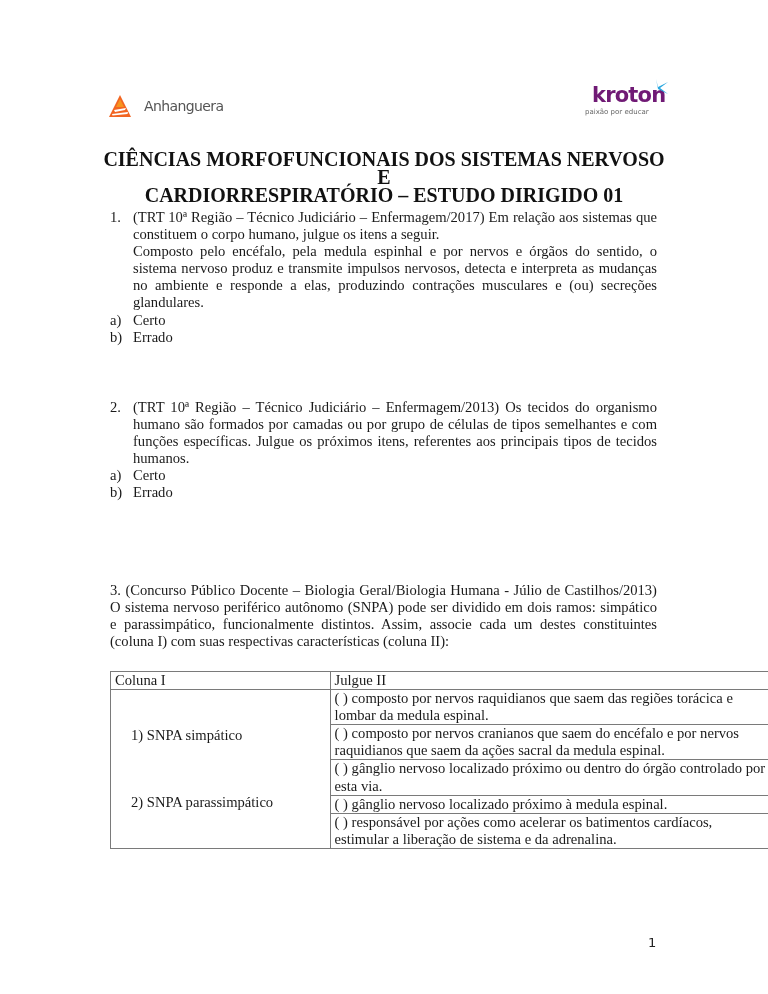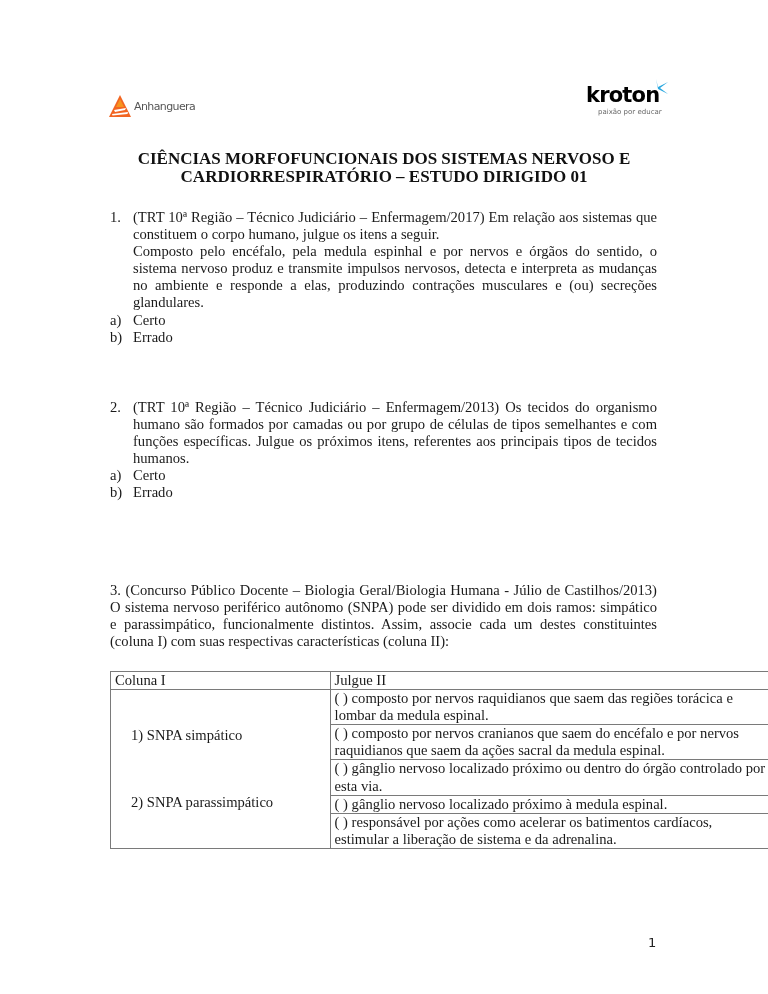--- a/index.html
+++ b/index.html
@@ -2,29 +2,29 @@
 <html><head>
 <meta charset="utf-8">
 <style>
   html, body { margin: 0; padding: 0; background: #ffffff; }
   body { width: 768px; height: 994px; position: relative; overflow: hidden; color: #111; }
   .page { position: absolute; left: 0; top: 0; width: 768px; height: 994px; background: #fff; }
 
   
   .logo-anh { position: absolute; left: 108px; top: 92px; height: 28px; display: flex; align-items: center; }
   .logo-anh svg { width: 24px; height: 24px; display: block; }
-  .logo-anh .name { font-family: "DejaVu Sans", sans-serif; font-size: 11px; color: #555; margin-left: 2px; letter-spacing: -0.6px; }
+  .logo-anh .name { font-family: "DejaVu Sans", sans-serif; font-size: 14px; color: #555; margin-left: 12px; letter-spacing: -0.6px; }
 
   .logo-kroton { position: absolute; left: 584px; top: 78px; width: 100px; height: 44px; }
-  .logo-kroton .name { position: absolute; left: 2px; top: 5px; font-family: "DejaVu Sans", sans-serif; font-weight: bold; font-size: 21px; color: #000000; letter-spacing: -0.8px; text-align: right; }
-  .logo-kroton .tag { position: absolute; left: 1px; top: 30px; font-family: "DejaVu Sans", sans-serif; font-size: 7px; color: #666; letter-spacing: 0px; margin-left: 13px; }
+  .logo-kroton .name { position: absolute; left: 8px; top: 5px; font-family: "DejaVu Sans", sans-serif; font-weight: bold; font-size: 21px; color: #701a75; letter-spacing: -0.8px; text-align: right; }
+  .logo-kroton .tag { position: absolute; left: 1px; top: 30px; font-family: "DejaVu Sans", sans-serif; font-size: 7px; color: #666; letter-spacing: 0px; }
   .logo-kroton svg { position: absolute; left: 70px; top: 0px; width: 16px; height: 18px; }
 
   
-  .title { position: absolute; left: 100px; top: 150px; width: 568px; text-align: center; font-family: "Liberation Serif", serif; font-weight: bold; font-size: 17px; line-height: 18px; color: #111; }
+  .title { position: absolute; left: 100px; top: 150px; width: 568px; text-align: center; font-family: "Liberation Serif", serif; font-weight: bold; font-size: 20px; line-height: 18px; color: #111; }
 
   
   .txt { font-family: "Liberation Serif", serif; font-size: 14.6px; line-height: 17.1px; color: #1a1a1a; }
   .q { position: absolute; left: 110px; width: 547px; }
   .q .row { display: flex; }
   .q .num { width: 23px; flex: none; }
   .q .body { flex: 1; text-align: justify; }
   .q .para { text-align: justify; }
   .q .opt { display: flex; }
   .q .opt .lbl { width: 23px; flex: none; }

